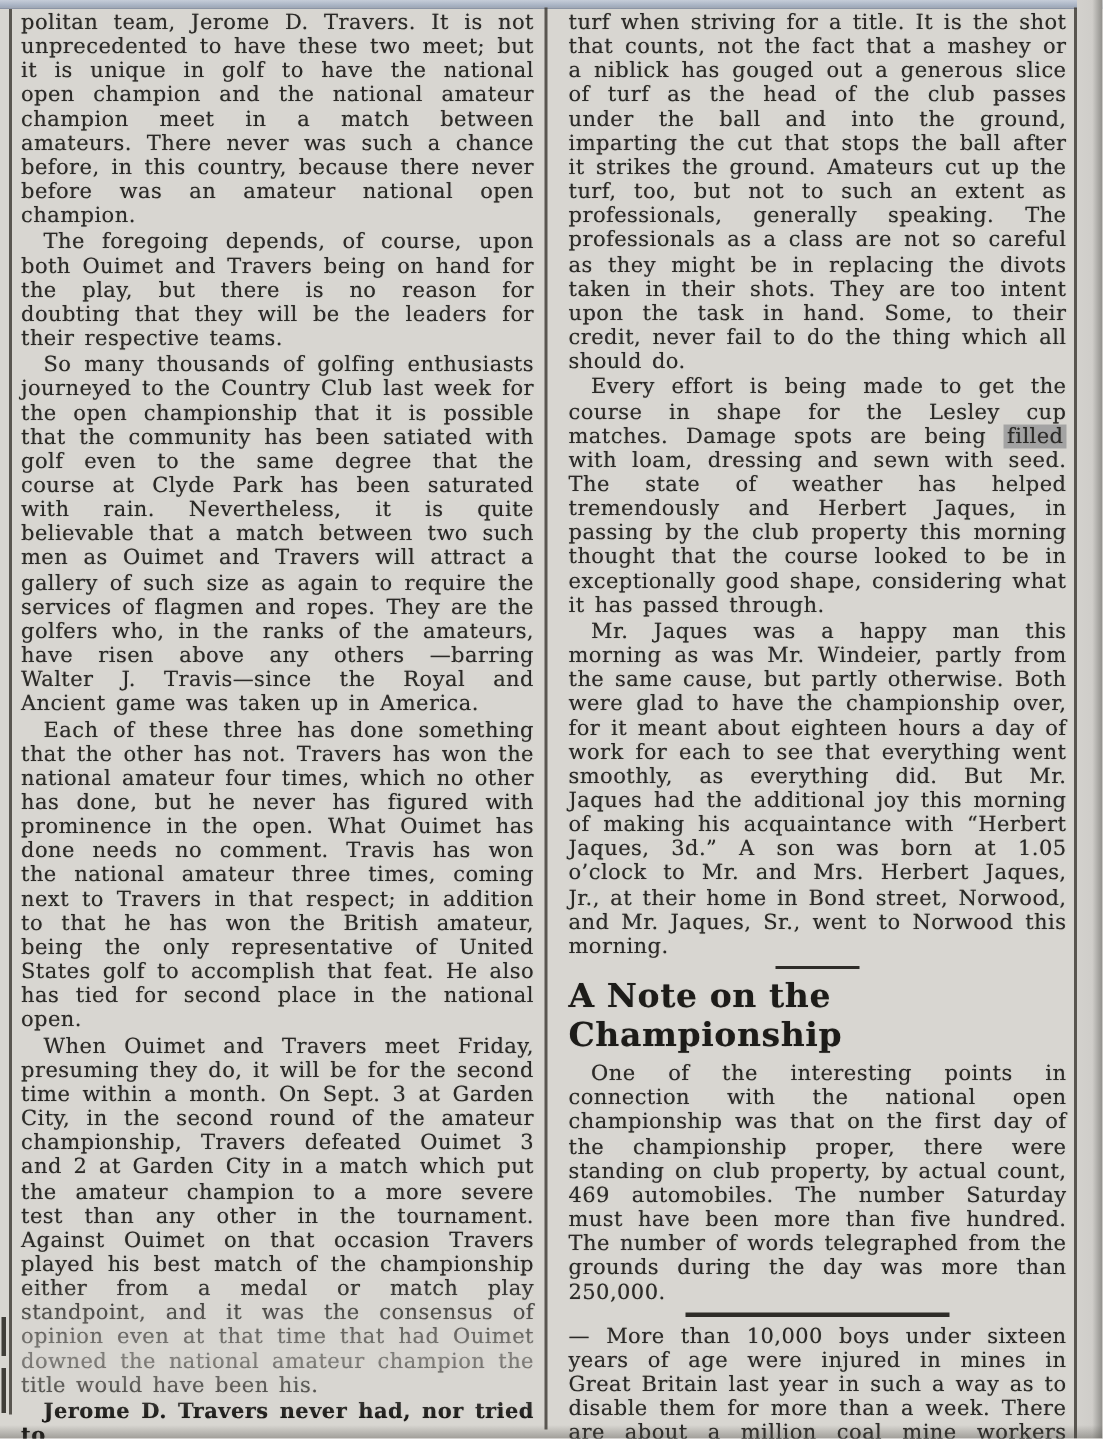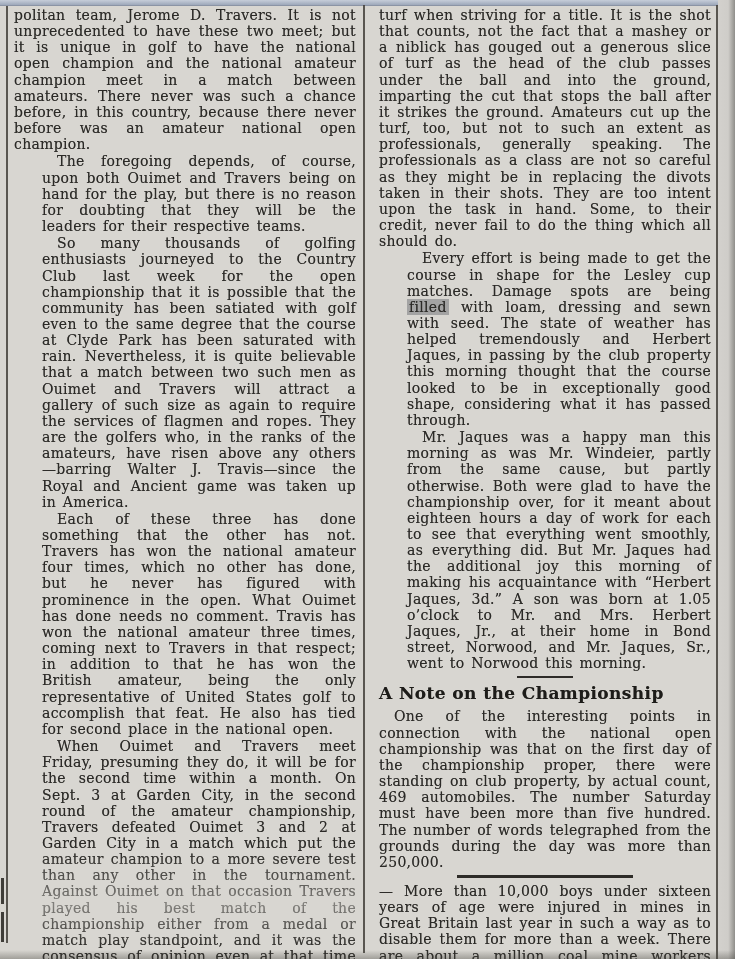--- a/index.html
+++ b/index.html
@@ -45,36 +45,36 @@
   p.body {
     margin: 0;
     font-size: 14px;
     line-height: 16.15px;
     letter-spacing: 0.3px;
     word-spacing: 2px;
     text-align: justify;
     text-indent: 15px;
     text-shadow: 0 0 0.6px rgba(43,42,39,0.55);
   }
-  p.body + p.body { margin-top: 1px; margin-left: 28px; }
+  p.body + p.body { margin-top: 1px; }
   p.noindent { text-indent: 0; }
   .ink-bold { font-weight: bold; color:#161513; }
   .stretch-last { text-align-last: justify; }
   .highlight { background: #a3a3a3; padding: 0 2px; }
 
   .divider {
     border: 0; border-top: 2px solid #2e2c28;
     margin: 5px auto 5px auto;
   }
   .divider-short { width: 56px; }
   .divider-long  { width: 176px; border-top-width: 3px; }
 
   h2.headline {
     margin: 3px 0 5px 0;
-    font-size: 17px;
+    font-size: 22px;
     font-weight: bold;
     letter-spacing: 0.4px;
     color: #1d1c19;
     text-shadow: 0 0 0.6px rgba(29,28,25,0.5);
   }
 </style>
 </head>
 <body>
 
 <div class="page">

